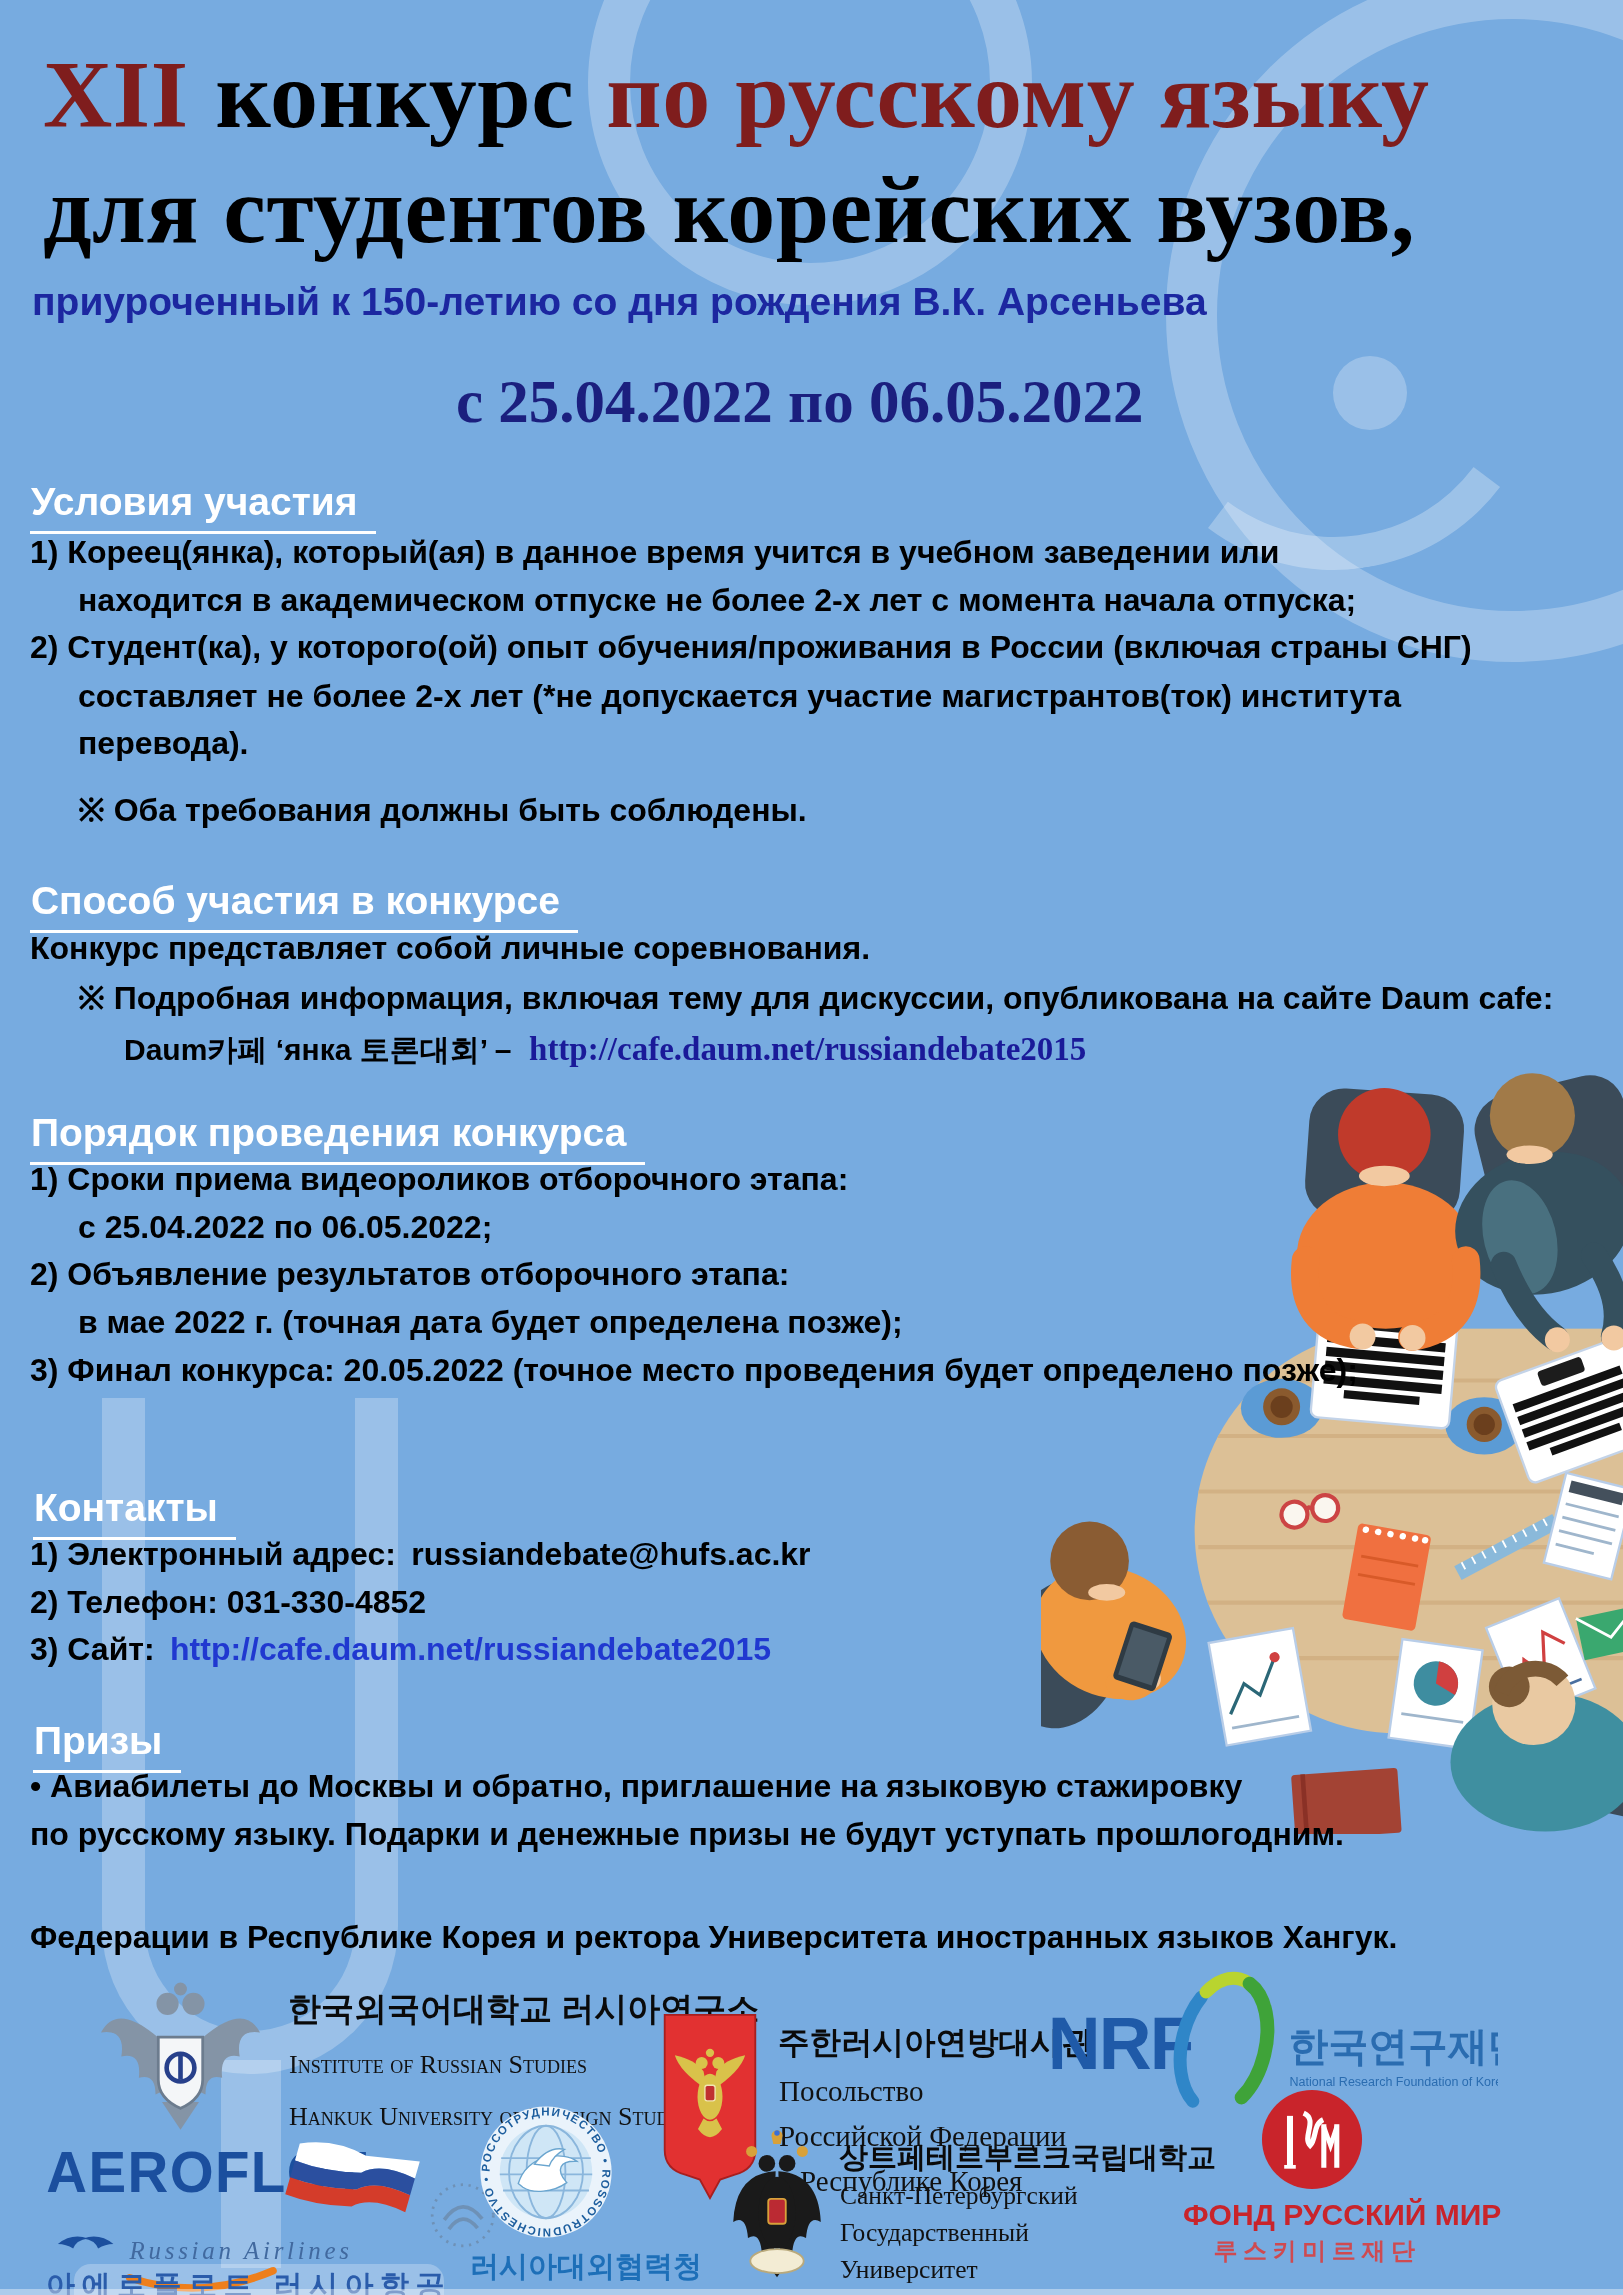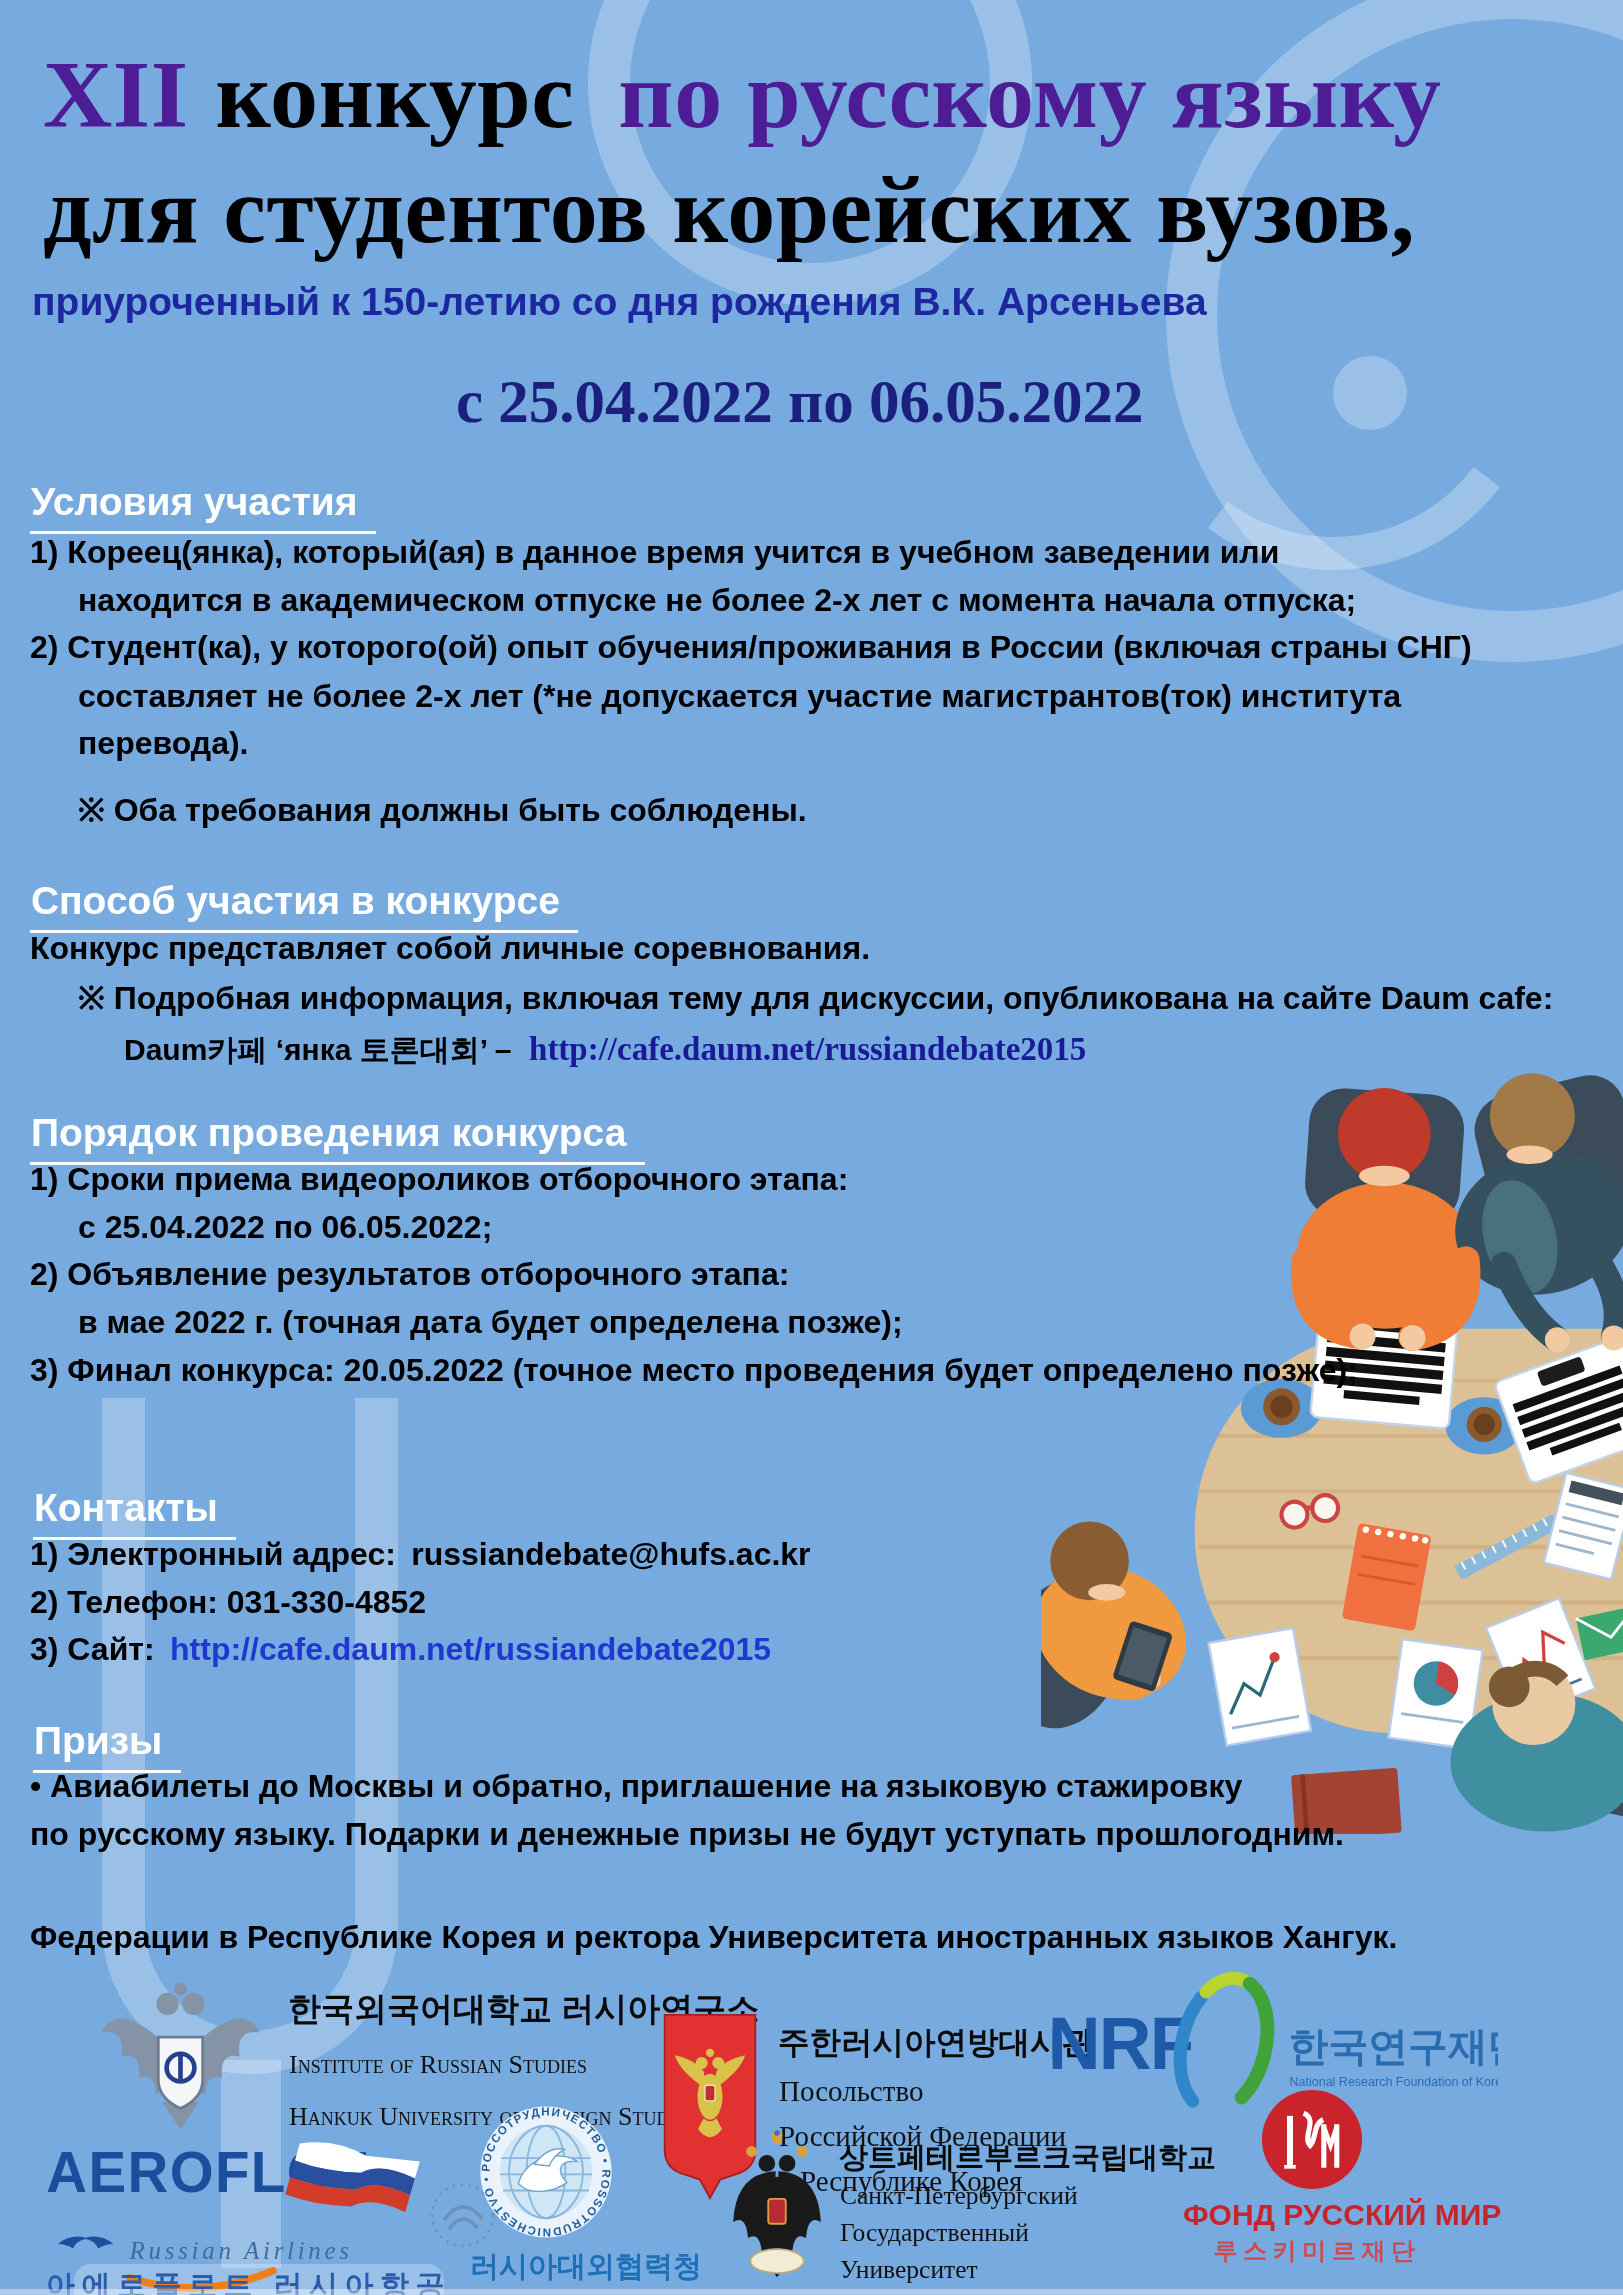--- a/index.html
+++ b/index.html
@@ -10,21 +10,21 @@
   .wm{position:absolute;z-index:0;pointer-events:none}
   .ring{border-radius:50%;border:42px solid rgba(255,255,255,.26)}
   .fill{background:rgba(255,255,255,.26)}
   .smile{border-radius:50%;border:33px solid transparent;border-bottom-color:rgba(255,255,255,.28)}
   .bowl{border:43px solid rgba(255,255,255,.26);border-top:none;border-radius:0 0 153px 153px;background:transparent}
   
   .t{position:absolute;z-index:3;white-space:nowrap;font-weight:700;font-size:32px;color:#000;line-height:1.06}
   .h{color:#fff;font-size:39px;border-bottom:3.7px solid #fff;padding:0 18.5px 8.3px 0.9px}
   .serif{font-family:"Liberation Serif","DejaVu Serif",serif}
   .t1{font-size:96px;line-height:1.02;letter-spacing:0.5px}
-  .navy{color:#4c1d95}
+  .navy{color:#7f1d1d}
   .sub{font-size:39px;color:#1c27a0}
   .date{font-size:61px;color:#1b1f7e}
   .url1{color:#1a1a99}
   .url2{color:#2038d0}
   .kr-url{font-size:30px}
   
   .lg{position:absolute;z-index:3;white-space:nowrap}
   .lg-kr{font-weight:700;font-size:33px;color:#0a0a0a}
   .lg-sc{font-family:"Liberation Serif",serif;font-variant:small-caps;font-size:26px;color:#111}
   .lg-ru{font-family:"Liberation Serif",serif;font-size:29px;color:#111}
@@ -206,21 +206,21 @@
       <ellipse cx="142" cy="1198" rx="40" ry="18" fill="#f2c9a1"></ellipse>
     </g>
     <g>
       <circle cx="1065" cy="1438" r="90" fill="#e9c9a2"></circle>
       <circle cx="1012" cy="1402" r="44" fill="#7c5a36"></circle>
       <path d="M995,1415 a78,78 0 0 1 132,-26" fill="none" stroke="#7c5a36" stroke-width="34"></path>
     </g>
   </svg>
 
   <div class="t serif t1" style="left:43px;top:46px">
-    <span class="navy">XII</span><span style="margin-left:27px">конкурс</span><span class="navy" style="margin-left:44px">по русскому языку</span>
+    <span class="navy">XII</span><span style="margin-left:27px">конкурс</span><span class="navy" style="margin-left:32px">по русскому языку</span>
   </div>
   <div class="t serif t1" style="left:43px;top:161px">для студентов корейских вузов,</div>
   <div class="t sub" style="left:32px;top:281px">приуроченный к 150-летию со дня рождения В.К. Арсеньева</div>
 
   <div class="t serif date" style="left:456px;top:370px">с 25.04.2022 по 06.05.2022</div>
 
   <div class="t h" style="left:30px;top:481px">Условия участия</div>
   <div class="t" style="left:30px;top:536px">1) Кореец(янка), который(ая) в данное время учится в учебном заведении или</div>
   <div class="t" style="left:78px;top:584px">находится в академическом отпуске не более 2-х лет с момента начала отпуска;</div>
   <div class="t" style="left:30px;top:631px">2) Студент(ка), у которого(ой) опыт обучения/проживания в России (включая страны СНГ)</div>

